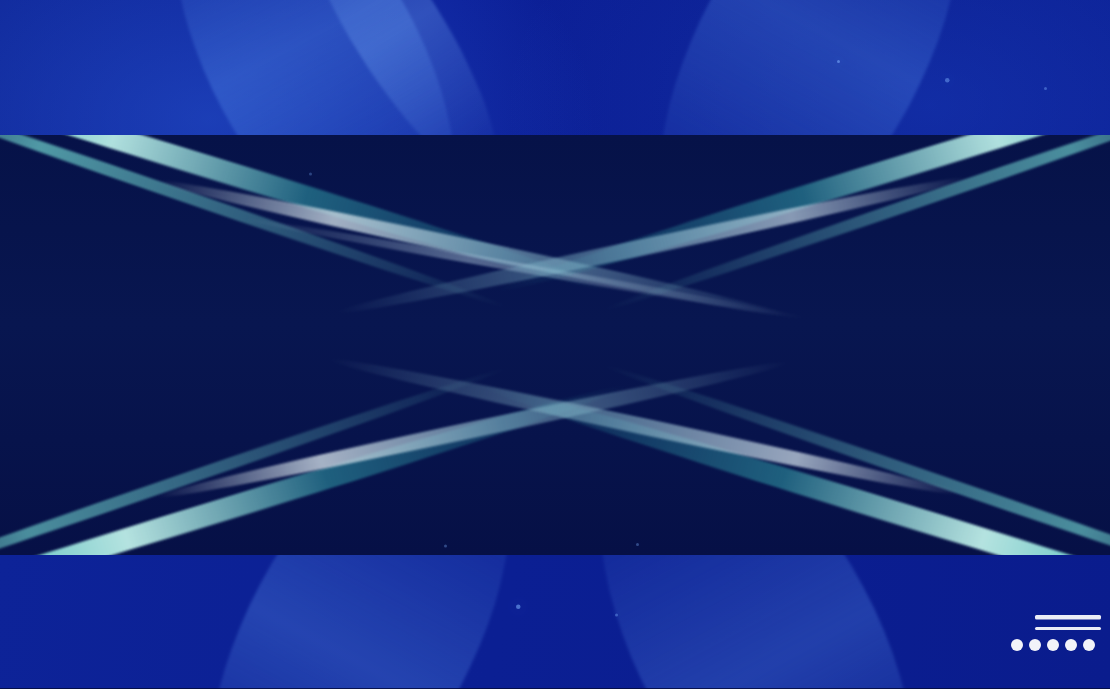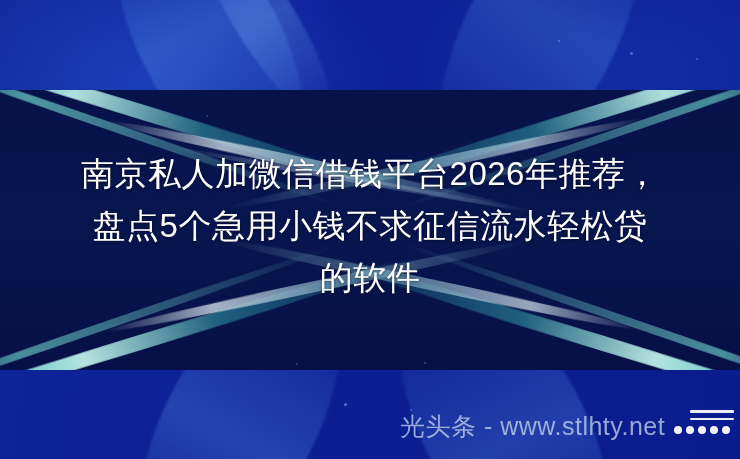--- a/index.html
+++ b/index.html
@@ -179,25 +179,21 @@
       <div class="dot" style="left: 558px; top: 40px; width: 2px; height: 2px; opacity: 0.55; box-shadow: rgba(130, 180, 255, 0.55) 0px 0px 6px;"></div>
       <div class="dot" style="left: 630px; top: 52px; width: 3px; height: 3px; opacity: 0.45; box-shadow: rgba(130, 180, 255, 0.45) 0px 0px 9px;"></div>
       <div class="dot" style="left: 696px; top: 58px; width: 2px; height: 2px; opacity: 0.4; box-shadow: rgba(130, 180, 255, 0.4) 0px 0px 6px;"></div>
       <div class="dot" style="left: 296px; top: 363px; width: 2px; height: 2px; opacity: 0.35; box-shadow: rgba(130, 180, 255, 0.35) 0px 0px 6px;"></div>
       <div class="dot" style="left: 424px; top: 362px; width: 2px; height: 2px; opacity: 0.35; box-shadow: rgba(130, 180, 255, 0.35) 0px 0px 6px;"></div>
       <div class="dot" style="left: 344px; top: 403px; width: 3px; height: 3px; opacity: 0.55; box-shadow: rgba(130, 180, 255, 0.55) 0px 0px 9px;"></div>
       <div class="dot" style="left: 410px; top: 409px; width: 2px; height: 2px; opacity: 0.4; box-shadow: rgba(130, 180, 255, 0.4) 0px 0px 6px;"></div>
       <div class="dot" style="left: 206px; top: 115px; width: 2px; height: 2px; opacity: 0.3; box-shadow: rgba(130, 180, 255, 0.3) 0px 0px 6px;"></div>
     </div>
 
-  <div id="headline">南京私人加微信借钱平台2026年推荐，
-盘点5个急用小钱不求征信流水轻松贷
-的软件</div>
-
-  <div id="watermark">光头条 - www.stlhty.net</div>
+
 
   <div id="wm-badge">
     <div class="wm-bar" style="left:18px; top:2px;  width:44px; height:3px;"></div>
     <div class="wm-bar" style="left:18px; top:10px; width:44px; height:2px;"></div>
     <div class="wm-dot" style="left:2px;  top:18px;"></div>
     <div class="wm-dot" style="left:14px; top:18px;"></div>
     <div class="wm-dot" style="left:26px; top:18px;"></div>
     <div class="wm-dot" style="left:38px; top:18px;"></div>
     <div class="wm-dot" style="left:50px; top:18px;"></div>
   </div>

